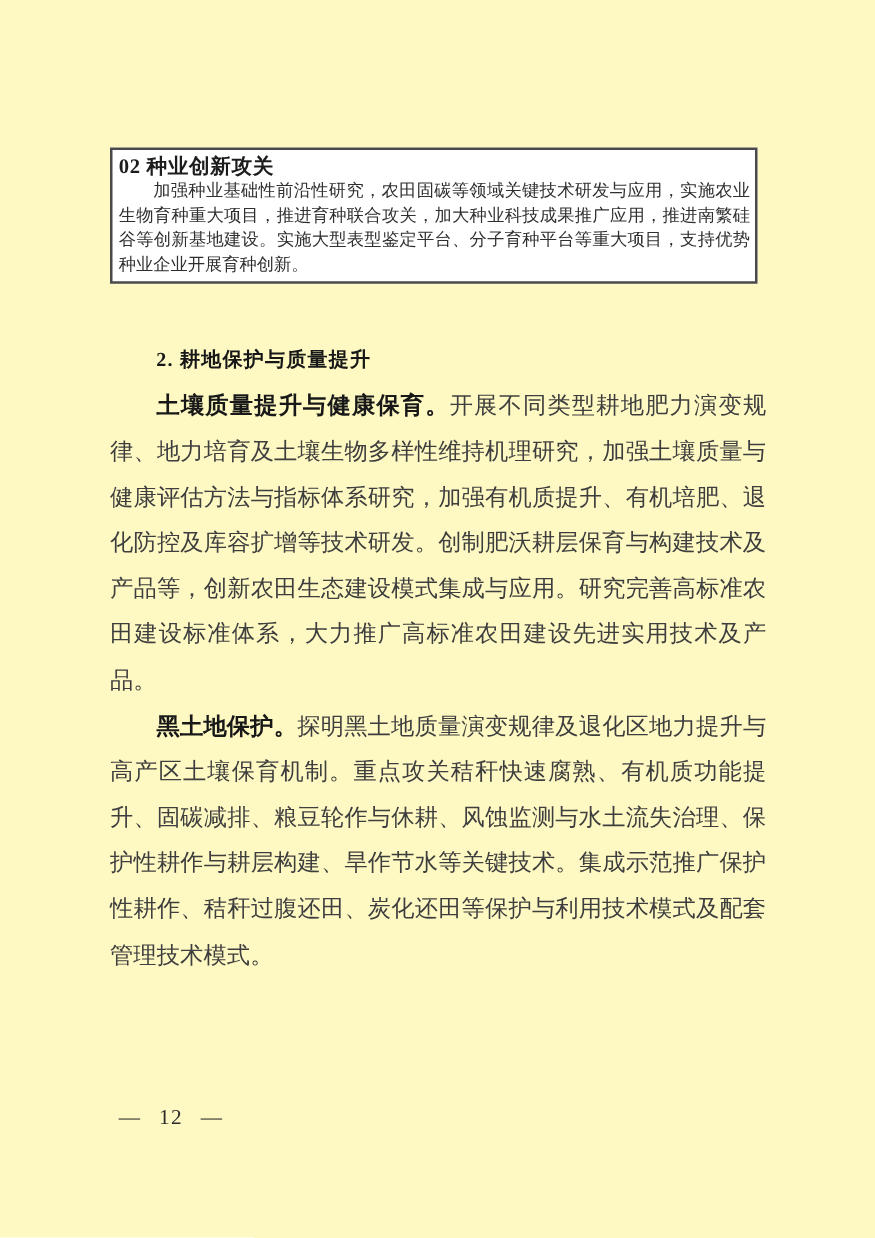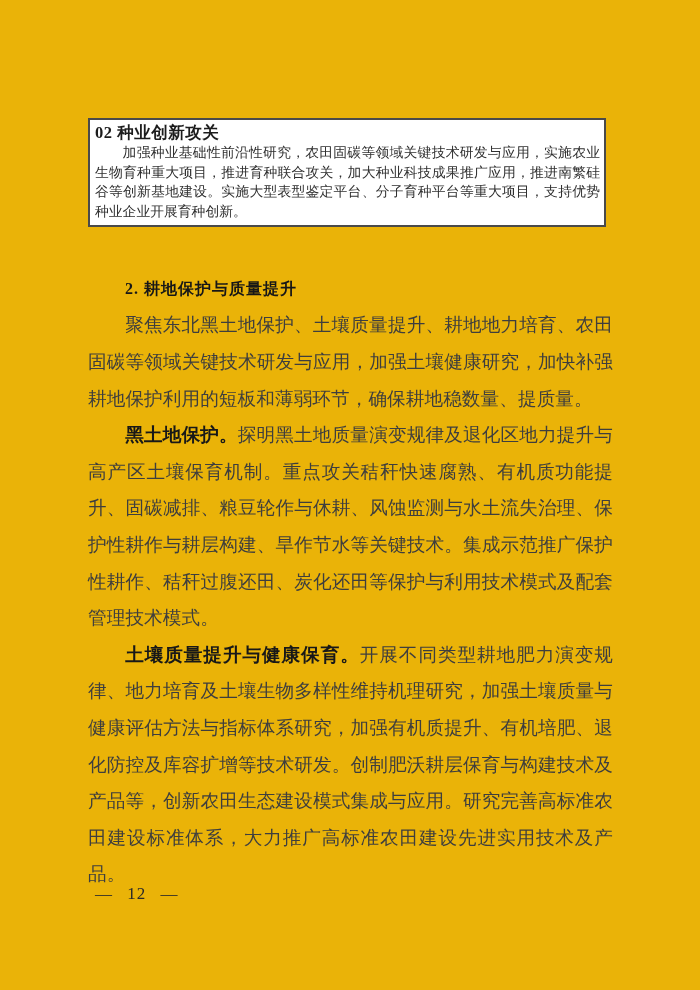--- a/index.html
+++ b/index.html
@@ -4,21 +4,21 @@
 <style>
   * { margin: 0; padding: 0; box-sizing: border-box; }
   html, body {
     width: 700px; height: 990px;
     background: #ffffff;
     font-family: "Liberation Serif", "DejaVu Serif", serif;
   }
   .page {
     position: relative;
     width: 700px; height: 990px;
-    background: #eab308;
+    background: #fef9c3;
     overflow: hidden;
   }
   .content {
     position: absolute;
     left: 88px; top: 118px;
     width: 525px;
   }
   .callout {
     width: 518px;
     border: 2px solid #4a4a4a;
@@ -78,23 +78,22 @@
 <div class="page">
   <div class="content">
 
     <div class="callout">
       <div class="callout-heading">02 种业创新攻关</div>
       <div class="callout-body">加强种业基础性前沿性研究，农田固碳等领域关键技术研发与应用，实施农业生物育种重大项目，推进育种联合攻关，加大种业科技成果推广应用，推进南繁硅谷等创新基地建设。实施大型表型鉴定平台、分子育种平台等重大项目，支持优势种业企业开展育种创新。</div>
     </div>
 
     <h2 class="section-heading">2. 耕地保护与质量提升</h2>
 
-    <p class="para"><span class="lead"></span><span>聚焦东北黑土地保护、土壤质量提升、耕地地力培育、农田固碳等领域关键技术研发与应用，加强土壤健康研究，加快补强耕地保护利用的短板和薄弱环节，确保耕地稳数量、提质量。</span></p>
+
+    <p class="para"><span class="lead">土壤质量提升与健康保育。</span><span>开展不同类型耕地肥力演变规律、地力培育及土壤生物多样性维持机理研究，加强土壤质量与健康评估方法与指标体系研究，加强有机质提升、有机培肥、退化防控及库容扩增等技术研发。创制肥沃耕层保育与构建技术及产品等，创新农田生态建设模式集成与应用。研究完善高标准农田建设标准体系，大力推广高标准农田建设先进实用技术及产品。</span></p>
 
     <p class="para"><span class="lead">黑土地保护。</span><span>探明黑土地质量演变规律及退化区地力提升与高产区土壤保育机制。重点攻关秸秆快速腐熟、有机质功能提升、固碳减排、粮豆轮作与休耕、风蚀监测与水土流失治理、保护性耕作与耕层构建、旱作节水等关键技术。集成示范推广保护性耕作、秸秆过腹还田、炭化还田等保护与利用技术模式及配套管理技术模式。</span></p>
-
-    <p class="para"><span class="lead">土壤质量提升与健康保育。</span><span>开展不同类型耕地肥力演变规律、地力培育及土壤生物多样性维持机理研究，加强土壤质量与健康评估方法与指标体系研究，加强有机质提升、有机培肥、退化防控及库容扩增等技术研发。创制肥沃耕层保育与构建技术及产品等，创新农田生态建设模式集成与应用。研究完善高标准农田建设标准体系，大力推广高标准农田建设先进实用技术及产品。</span></p>
 
 
   </div>
 
   <div class="footer">— 12 —</div>
 </div>
 
 </body></html>

